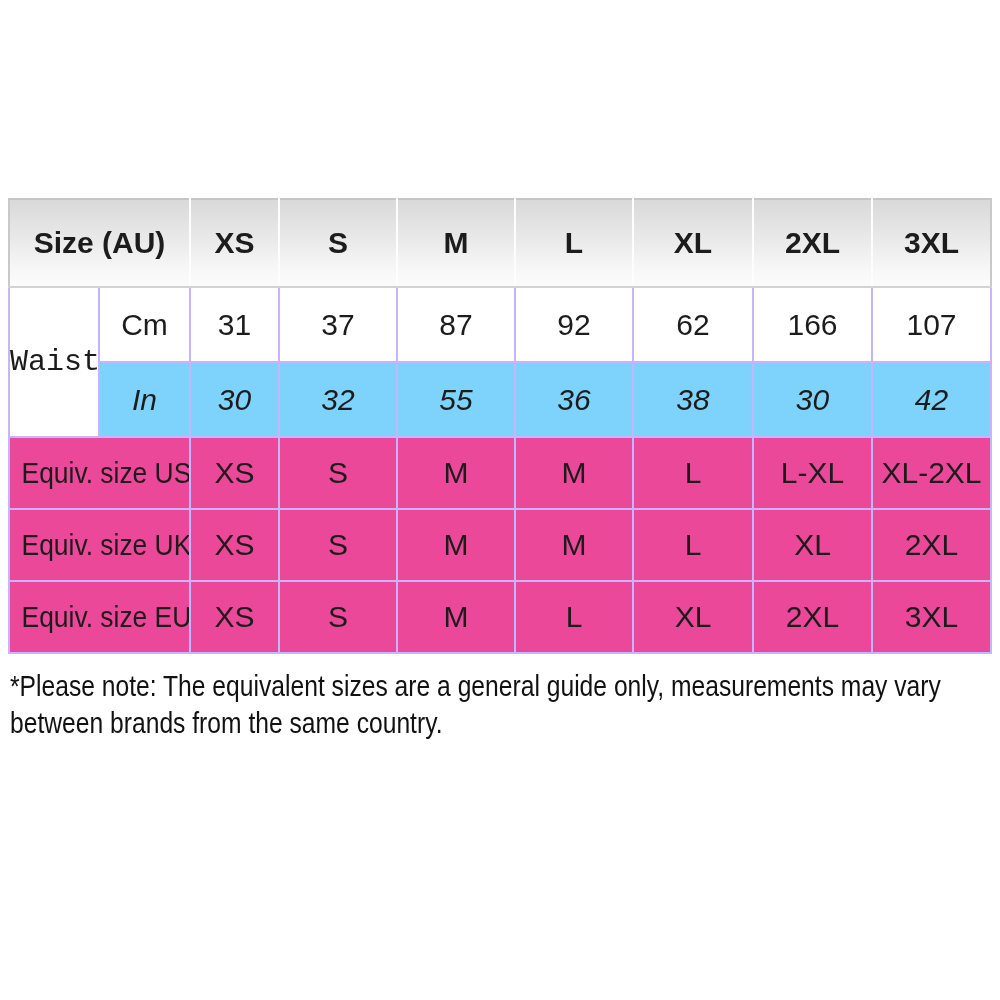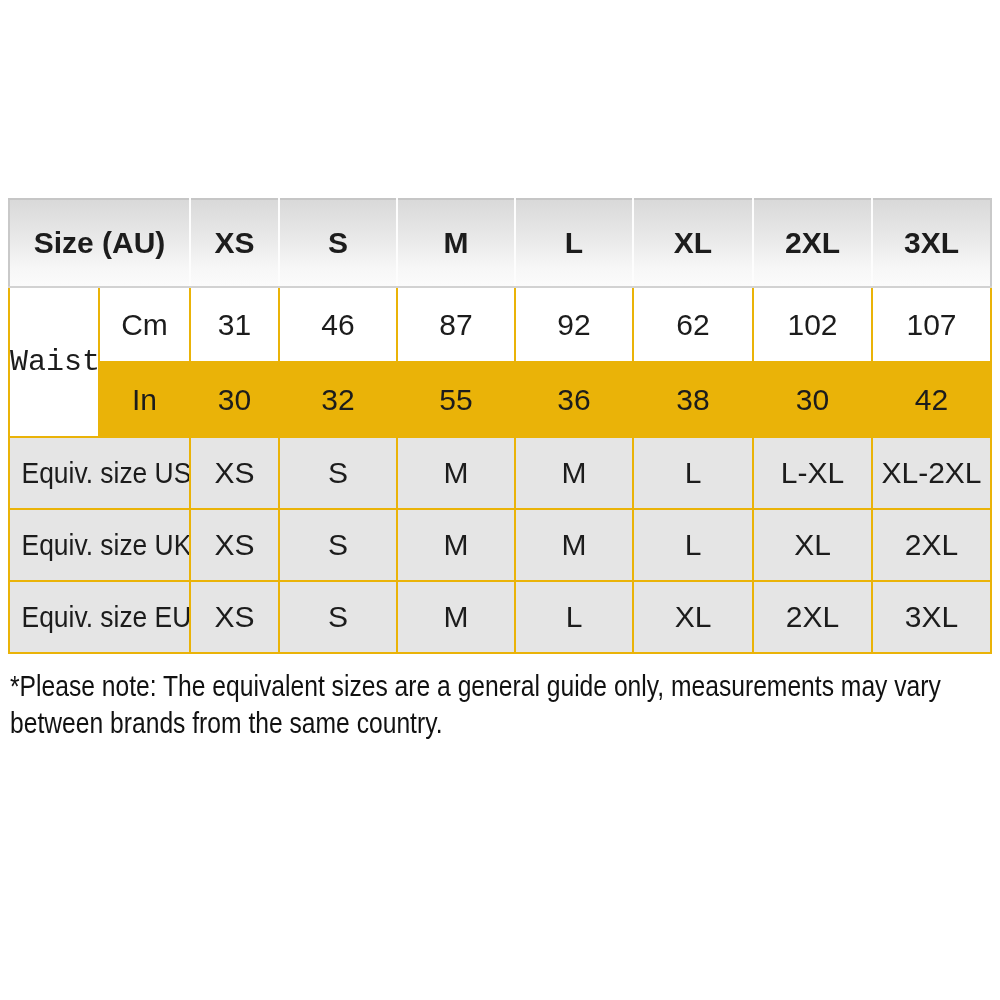--- a/index.html
+++ b/index.html
@@ -23,21 +23,21 @@
   table.size-chart {
     position: absolute;
     left: 8px;
     top: 198px;
     width: 982px;
     border-collapse: collapse;
     table-layout: fixed;
   }
   table.size-chart th,
   table.size-chart td {
-    border: 2px solid #eab308;
+    border: 2px solid #c4b5fd;
     text-align: center;
     vertical-align: middle;
     padding: 0;
     font-size: 30px;
     font-weight: 400;
     color: #1c1c1c;
     overflow: hidden;
   }
   
   table.size-chart thead th {
@@ -47,22 +47,22 @@
     border-top: 2px solid #c6c6c6;
     border-bottom: 2px solid #d2d2d2;
     border-left: 2px solid #fdfdfd;
     border-right: 2px solid #fdfdfd;
   }
   table.size-chart thead th:first-child { border-left: 2px solid #c9c9c9; }
   table.size-chart thead th:last-child  { border-right: 2px solid #c9c9c9; }
 
   
   tr.row-cm td { height: 73px; background: #ffffff; }
-  tr.row-in td { height: 73px; background: #eab308; }
-  tr.row-equiv td { height: 70px; background: #e5e5e5; }
+  tr.row-in td { height: 73px; background: #7dd3fc; font-style: italic; }
+  tr.row-equiv td { height: 70px; background: #ec4899; }
   td.waist-cell { background: #f1f1f1; font-family: Liberation Mono, monospace; }
 
   .condense {
     display: inline-block;
     white-space: nowrap;
     transform: scaleX(0.88);
     transform-origin: center center;
   }
 
   
@@ -108,25 +108,25 @@
         <th>XL</th>
         <th>2XL</th>
         <th>3XL</th>
       </tr>
     </thead>
     <tbody>
       <tr class="row-cm">
         <td rowspan="2" class="waist-cell">Waist</td>
         <td>Cm</td>
         <td>31</td>
-        <td>46</td>
+        <td>37</td>
         <td>87</td>
         <td>92</td>
         <td>62</td>
-        <td>102</td>
+        <td>166</td>
         <td>107</td>
       </tr>
       <tr class="row-in">
         <td>In</td>
         <td>30</td>
         <td>32</td>
         <td>55</td>
         <td>36</td>
         <td>38</td>
         <td>30</td>

